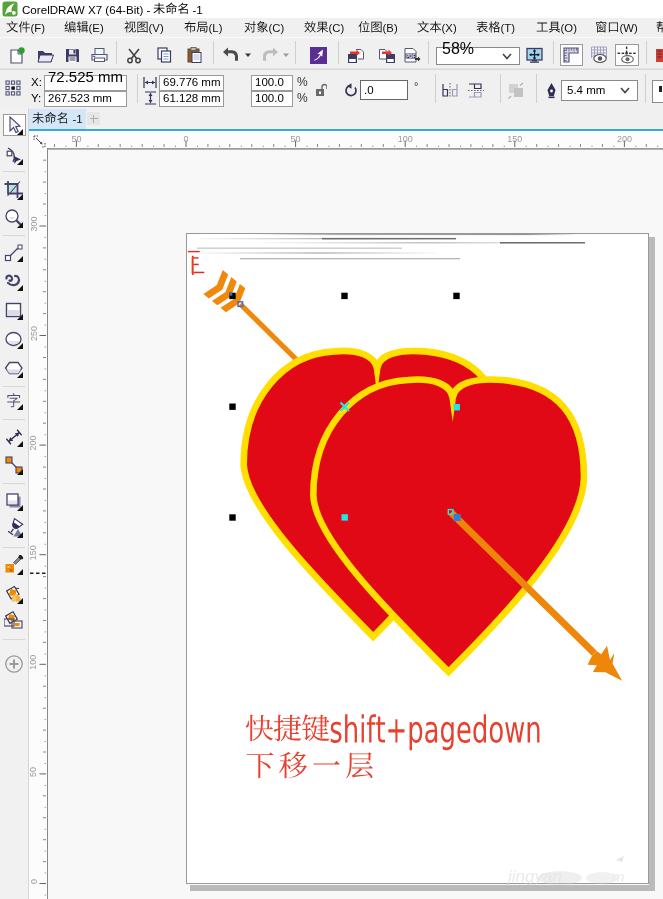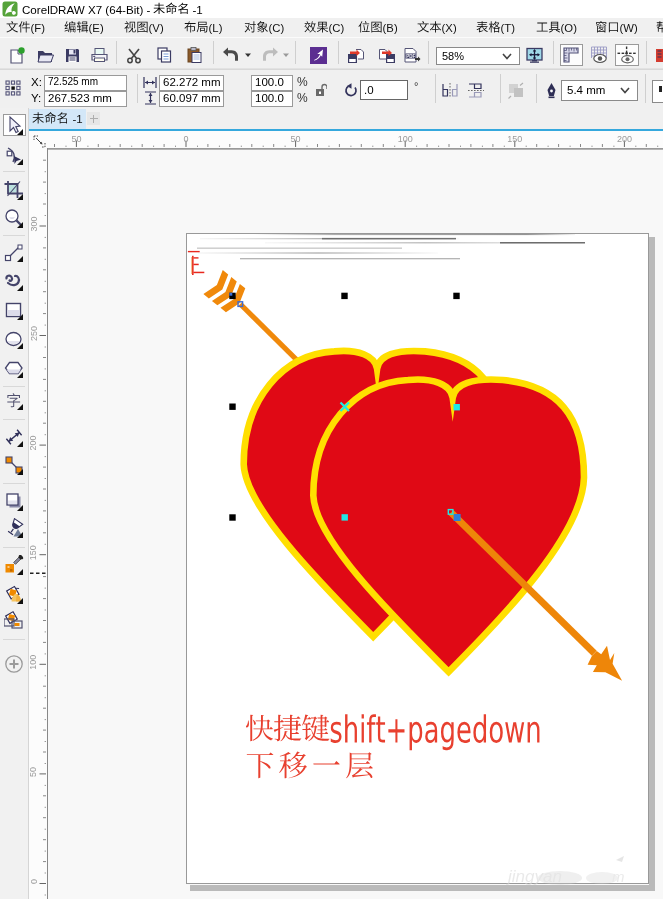--- a/index.html
+++ b/index.html
@@ -102,21 +102,21 @@
     </svg>
 <svg class="abs" style="left:656px;top:21px;overflow:visible" width="60" height="14" viewBox="0 -10.5 60 14">
       <g fill="#111">
         <path transform="translate(0.0,0)" d="M3.4 -10.3V-9.3H0.8V-8.6H3.4V-7.7H1.1V-7.0H3.4V-6.8C3.4 -6.6 3.4 -6.3 3.3 -6.0H0.6V-5.3H3.0C2.6 -4.7 2.0 -4.2 0.9 -3.8C1.1 -3.6 1.3 -3.4 1.5 -3.2C2.8 -3.7 3.5 -4.5 3.9 -5.3H6.7V-6.0H4.1C4.2 -6.3 4.3 -6.5 4.3 -6.8V-7.0H6.3V-7.7H4.3V-8.6H6.6V-9.3H4.3V-10.3ZM7.2 -9.8V-3.7H8.0V-9.1H10.3C9.9 -8.5 9.5 -7.9 9.0 -7.3C10.2 -6.7 10.6 -6.2 10.6 -5.7C10.6 -5.4 10.5 -5.3 10.2 -5.2C10.1 -5.1 9.9 -5.1 9.7 -5.1C9.4 -5.0 8.9 -5.0 8.3 -5.1C8.5 -4.9 8.6 -4.6 8.6 -4.4C9.1 -4.3 9.6 -4.4 10.1 -4.4C10.3 -4.4 10.6 -4.5 10.8 -4.6C11.2 -4.8 11.4 -5.1 11.4 -5.6C11.4 -6.2 11.0 -6.8 9.9 -7.5C10.5 -8.1 11.0 -8.8 11.5 -9.5L10.9 -9.8L10.8 -9.8ZM1.9 -3.2V0.3H2.7V-2.4H5.7V0.9H6.5V-2.4H9.8V-0.7C9.8 -0.5 9.7 -0.5 9.5 -0.4C9.3 -0.4 8.6 -0.4 7.8 -0.5C7.9 -0.2 8.0 0.0 8.1 0.3C9.1 0.3 9.8 0.3 10.1 0.1C10.5 0.0 10.6 -0.2 10.6 -0.7V-3.2H6.5V-4.2H5.7V-3.2Z"></path>
       </g>
       <text x="12.3" y="0" font-size="11.3" fill="#111"></text>
     </svg>
 <div class="abs" style="left:0;top:36px;width:663px;height:33px;background:#f0f0f0"></div>
 <div class="abs" style="left:0;top:36.5px;width:663px;height:1px;background:#fbfbfb"></div>
 <div class="abs" style="left:436px;top:47px;width:84px;height:18px;background:#fff;border:1px solid #8a8a8a;box-sizing:border-box"></div>
-<div class="abs" style="left:442px;top:50px;font-size:11px;color:#000">58%</div>
+<div class="abs" style="left:442px;top:40px;font-size:16px;color:#000">58%</div>
 <svg class="abs" style="left:502px;top:53px" width="10" height="7" viewBox="0 0 10 7">
       <path d="M1,1 L5,5.5 L9,1" fill="none" stroke="#444" stroke-width="1.6"></path>
     </svg>
 <div class="abs" style="left:560px;top:44px;width:23px;height:22px;background:#fdfdfd;border:1px solid #9a9a9a;box-sizing:border-box"></div>
 <div class="abs" style="left:615px;top:44px;width:24px;height:22px;background:#fdfdfd;border:1px solid #9a9a9a;box-sizing:border-box"></div>
 <svg class="abs" style="left:8px;top:46px" width="19" height="19" viewBox="0 0 19 19">
       <path d="M3,4 L10,4 L14,8 L14,17 L3,17 Z" fill="#fdfdfd" stroke="#555576" stroke-width="1.2"></path>
       <path d="M10,4 L10,8 L14,8" fill="none" stroke="#555576" stroke-width="1"></path>
       <circle cx="13.5" cy="4.5" r="3.2" fill="#2ca02c"></circle>
     </svg>
@@ -272,27 +272,27 @@
     <svg class="abs" style="left:655px;top:46px" width="8" height="19" viewBox="0 0 8 19">
       <path d="M1,3 L8,3 L8,16 L1,16 Z" fill="#d43c30"></path>
       <path d="M2.5,5 h4 M2.5,8 h4 M2.5,11 h4" stroke="#30305a" stroke-width="1.2"></path>
     </svg>
 <div class="abs" style="left:0;top:68px;width:663px;height:1px;background:#e2e2e2"></div>
 <div class="abs" style="left:0;top:69px;width:663px;height:39px;background:#f0f0f0"></div>
 <div class="abs" style="left:0;top:69px;width:663px;height:1px;background:#d8d8d8"></div>
 <div class="abs" style="left:31px;top:76px;font-size:11.5px;color:#000">X:</div>
 <div class="abs" style="left:31px;top:92px;font-size:11.5px;color:#000">Y:</div>
 <div class="abs" style="left:44px;top:74.5px;width:83px;height:16px;background:#fff;border:1px solid #9a9a9a;box-sizing:border-box"></div>
-<div class="abs" style="left:48px;top:76.0px;font-size:10px;color:#000;white-space:nowrap">72.525 mm</div>
+<div class="abs" style="left:48px;top:68px;font-size:15px;color:#000;white-space:nowrap">72.525 mm</div>
 <div class="abs" style="left:44px;top:90.5px;width:83px;height:16px;background:#fff;border:1px solid #9a9a9a;box-sizing:border-box"></div>
 <div class="abs" style="left:48px;top:92.0px;font-size:11.5px;color:#000;white-space:nowrap">267.523 mm</div>
 <div class="abs" style="left:159px;top:74.5px;width:65px;height:16px;background:#fff;border:1px solid #9a9a9a;box-sizing:border-box"></div>
-<div class="abs" style="left:163px;top:76.0px;font-size:11.5px;color:#000;white-space:nowrap">62.272 mm</div>
+<div class="abs" style="left:163px;top:76.0px;font-size:11.5px;color:#000;white-space:nowrap">69.776 mm</div>
 <div class="abs" style="left:159px;top:90.5px;width:65px;height:16px;background:#fff;border:1px solid #9a9a9a;box-sizing:border-box"></div>
-<div class="abs" style="left:163px;top:92.0px;font-size:11.5px;color:#000;white-space:nowrap">60.097 mm</div>
+<div class="abs" style="left:163px;top:92.0px;font-size:11.5px;color:#000;white-space:nowrap">61.128 mm</div>
 <div class="abs" style="left:251px;top:74.5px;width:42px;height:16px;background:#fff;border:1px solid #9a9a9a;box-sizing:border-box"></div>
 <div class="abs" style="left:255px;top:76.0px;font-size:11.5px;color:#000;white-space:nowrap">100.0</div>
 <div class="abs" style="left:251px;top:90.5px;width:42px;height:16px;background:#fff;border:1px solid #9a9a9a;box-sizing:border-box"></div>
 <div class="abs" style="left:255px;top:92.0px;font-size:11.5px;color:#000;white-space:nowrap">100.0</div>
 <div class="abs" style="left:297px;top:75px;font-size:12px;color:#333">%</div>
 <div class="abs" style="left:297px;top:91px;font-size:12px;color:#333">%</div>
 <div class="abs" style="left:360px;top:80px;width:48px;height:20px;background:#fff;border:1px solid #666;box-sizing:border-box"></div>
 <div class="abs" style="left:364px;top:83.5px;font-size:11.5px;color:#000;white-space:nowrap">.0</div>
 <div class="abs" style="left:414px;top:80px;font-size:11px;color:#333">°</div>
 <div class="abs" style="left:561px;top:80px;width:77px;height:21px;background:#fff;border:1px solid #8a8a8a;box-sizing:border-box"></div>

